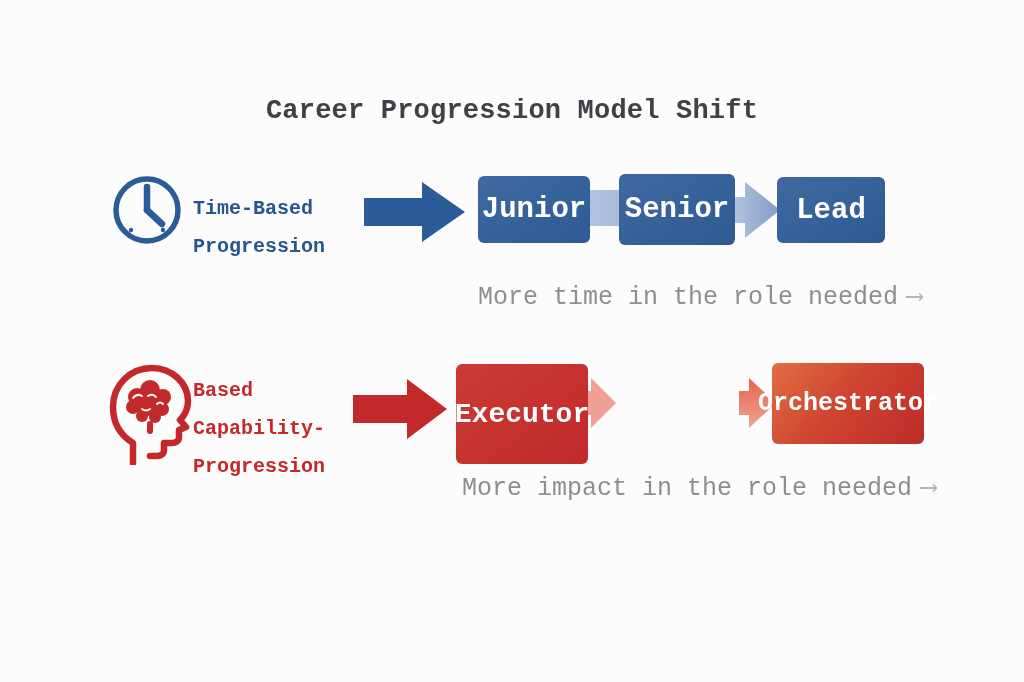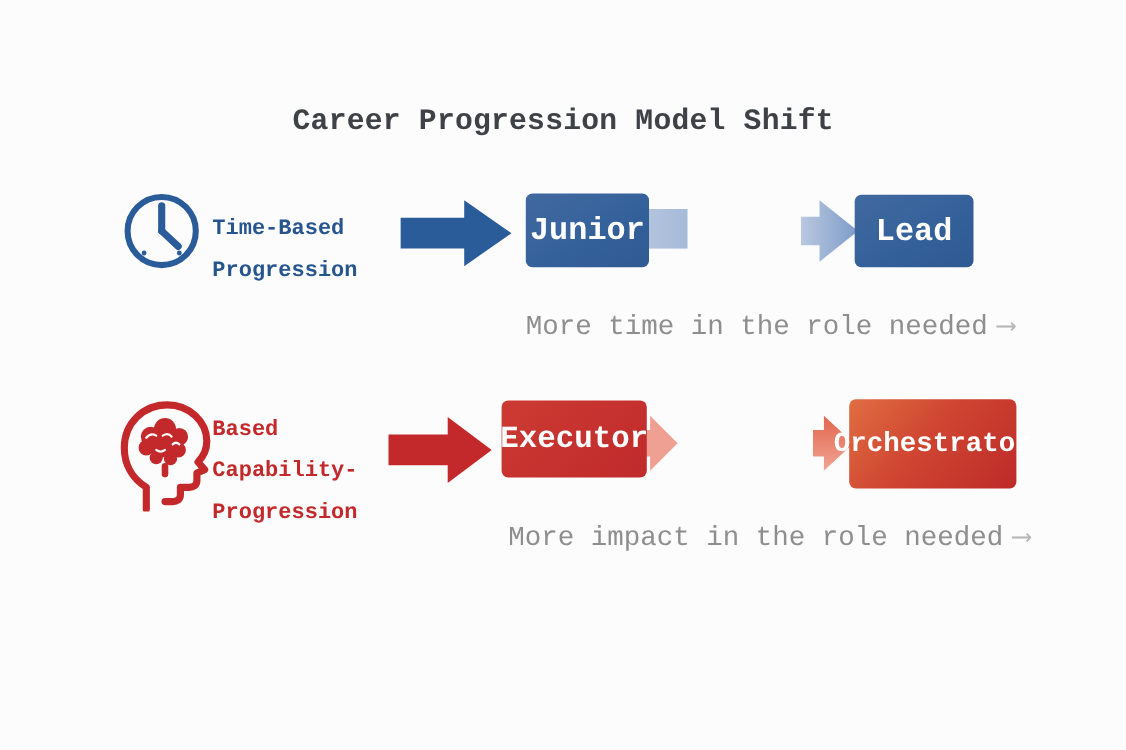--- a/index.html
+++ b/index.html
@@ -43,21 +43,21 @@
     justify-content: center;
     color: #ffffff;
     font-weight: 700;
   }
   .stage-junior       { left:478px; top:176px; width:112px; height:67px; font-size:29px;
                         background: linear-gradient(150deg,#40699f 0%,#35619b 55%,#2f5a92 100%); }
   .stage-senior       { left:619px; top:174px; width:116px; height:71px; font-size:29px;
                         background: linear-gradient(150deg,#3f68a0 0%,#34609a 60%,#2f5a92 100%); }
   .stage-lead         { left:777px; top:177px; width:108px; height:66px; font-size:29px;
                         background: linear-gradient(150deg,#40699f 0%,#34609a 60%,#2e5991 100%); }
-  .stage-executor     { left:456px; top:364px; width:132px; height:70px; font-size:28px;
+  .stage-executor     { left:456px; top:364px; width:132px; height:100px; font-size:28px;
                         background: linear-gradient(140deg,#cc3b33 0%,#c02a2b 100%); }
   .stage-thinker      { left:613px; top:363px; width:130px; height:81px; font-size:28px;
                         background: linear-gradient(140deg,#ec8e57 0%,#e0743d 100%); }
   .stage-orchestrator { left:772px; top:363px; width:152px; height:81px; font-size:25px;
                         background: linear-gradient(130deg,#e06e42 0%,#cf4531 45%,#bd2b29 100%); }
 
   
   .connector { position:absolute; z-index:1; }
   .bar-blue {
     left: 585px; top: 190px; width: 40px; height: 36px;
@@ -107,20 +107,23 @@
       <linearGradient id="gblue" x1="0" y1="0" x2="1" y2="0">
         <stop offset="0" stop-color="#b9c8e1"></stop>
         <stop offset="1" stop-color="#7e9bc7"></stop>
       </linearGradient>
     </defs>
     <polygon points="0,18 17,18 17,3 52,31 17,59 17,44 0,44" fill="url(#gblue)"></polygon>
   </svg>
 
   <div class="stage stage-junior">
     <span>Junior</span>
+  </div>
+  <div class="stage stage-senior">
+    <span>Senior</span>
   </div>
   <div class="stage stage-lead">
     <span>Lead</span>
   </div>
 
   <div class="caption caption-time">
     <span>More time in the role needed</span><span class="cap-arrow">⟶</span>
   </div>
 
   <svg class="abs" style="left:108px; top:363px;" width="86" height="102" viewBox="0 0 86 102">

